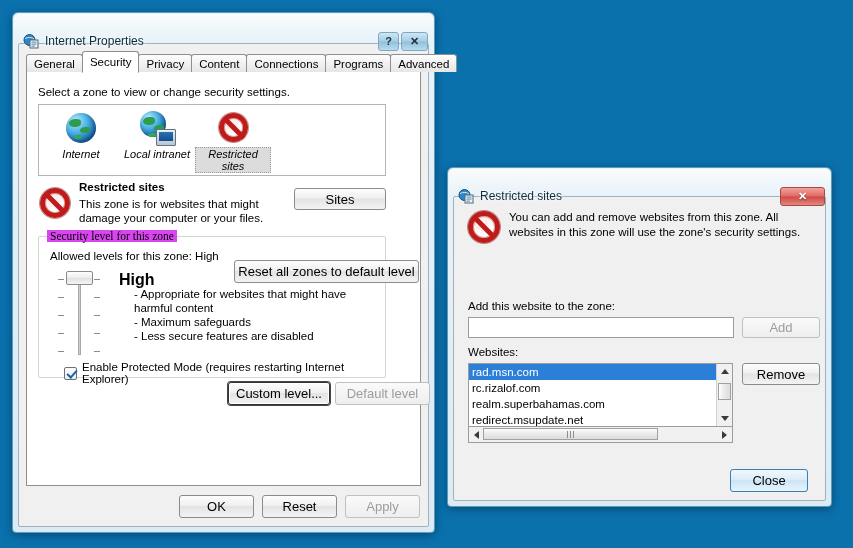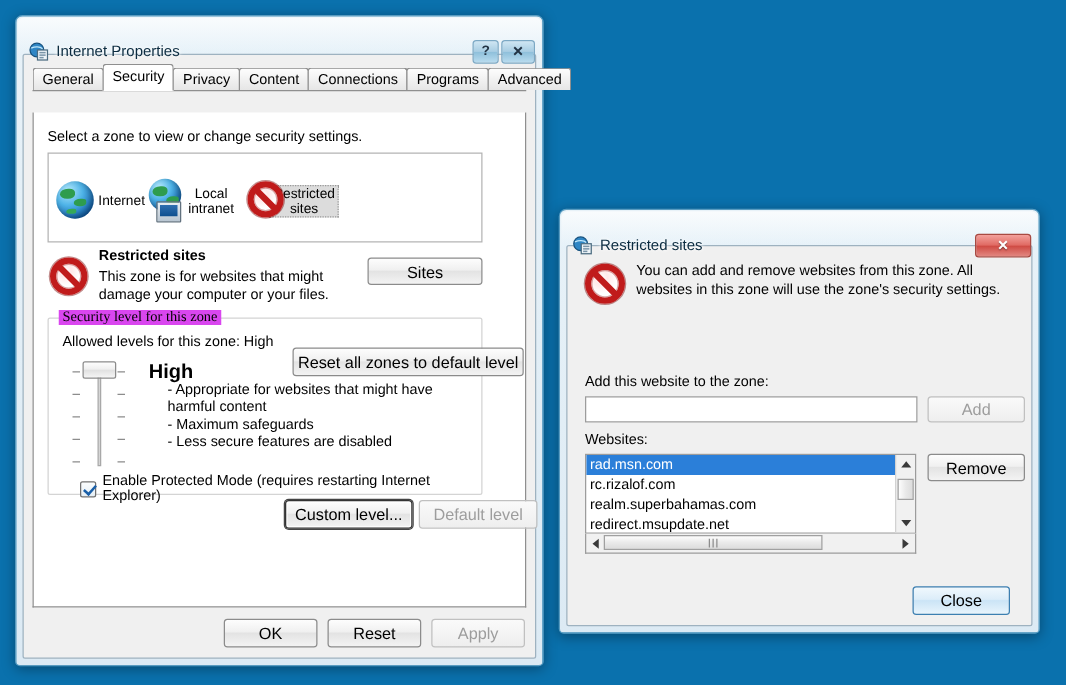--- a/index.html
+++ b/index.html
@@ -128,45 +128,45 @@
     border-bottom: 1px solid #fff;
   }
 
   .tabpage {
     position: absolute;
     left: 7px; right: 7px; top: 28px; bottom: 40px;
     background: #fff;
     border: 1px solid #8f8f8f;
     border-top: none;
     box-sizing: border-box;
-    margin-top: 18px;
   }
 
   .zone-prompt {
     position: absolute;
     left: 11px; top: 14px;
     font-size: 11.5px;
   }
   .zone-box {
     position: absolute;
     left: 11px; top: 32px;
     width: 348px; height: 72px;
     border: 1px solid #b4b4b4;
     background: #fff;
     box-sizing: border-box;
     display: flex;
     padding: 4px 4px 0 4px;
   }
   .zone {
     width: 76px;
     display: flex;
-    flex-direction: row;
+    flex-direction: column;
     align-items: center;
     padding-top: 2px;
     cursor: default;
+    font-style: italic;
   }
   .zone-ico { height: 34px; width: 34px; position: relative; margin-bottom: 2px; }
   .zone-label {
     font-size: 11px;
     text-align: center;
     line-height: 12px;
     padding: 1px 3px;
     color: #000;
   }
   .zone.selected .zone-label {

